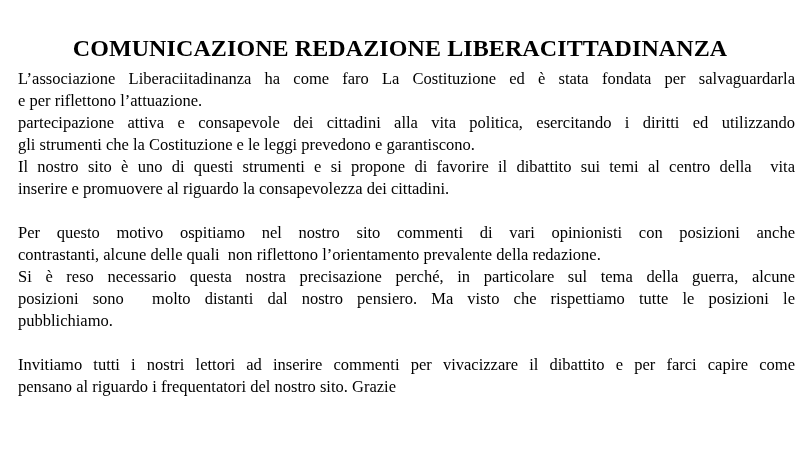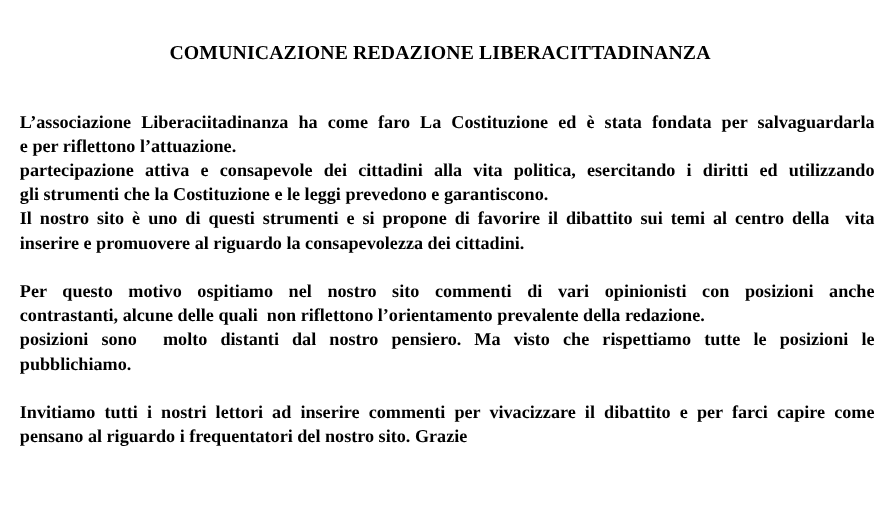--- a/index.html
+++ b/index.html
@@ -12,28 +12,28 @@
     overflow: hidden;
   }
   .page {
     box-sizing: border-box;
     width: 800px;
     height: 466px;
     padding: 36px 5px 0 18px;
     background: var(--background, #ffffff);
   }
   .title {
-    font-size: 18px;
+    font-size: 24px;
     font-weight: bold;
     text-align: center;
     line-height: 24px;
-    margin: 0 -5px 40px -18px; 
+    margin: 0 -5px 8px -18px; 
     letter-spacing: 0.1px;
   }
-  .para { margin: 0; font-weight: bold; }
+  .para { margin: 0; }
   .para.gap { margin-top: 22px; }
   .jline, .lline {
     font-size: 16.5px;
     line-height: 22px;
     height: 22px;
     overflow: hidden;
   }
   .jline { text-align: justify; text-align-last: justify; }
   .lline { text-align: left; }
 </style>
@@ -58,20 +58,21 @@
     <div class="jline">Il nostro sito è uno di questi strumenti e si propone di favorire il dibattito sui temi al centro della&nbsp; vita</div>
     <div class="lline">inserire e promuovere al riguardo la consapevolezza dei cittadini.</div>
   </div>
 
   <div class="para gap">
     <div class="jline">Per questo motivo ospitiamo nel nostro sito commenti di vari opinionisti con posizioni anche</div>
     <div class="lline">contrastanti, alcune delle quali&nbsp; non riflettono l’orientamento prevalente della redazione.</div>
   </div>
 
   <div class="para">
+    <div class="jline">Si è reso necessario questa nostra precisazione perché, in particolare sul tema della guerra, alcune</div>
     <div class="jline">posizioni sono&nbsp; molto distanti dal nostro pensiero. Ma visto che rispettiamo tutte le posizioni le</div>
     <div class="lline">pubblichiamo.</div>
   </div>
 
   <div class="para gap">
     <div class="jline">Invitiamo tutti i nostri lettori ad inserire commenti per vivacizzare il dibattito e per farci capire come</div>
     <div class="lline">pensano al riguardo i frequentatori del nostro sito. Grazie</div>
   </div>
 
 </div>

